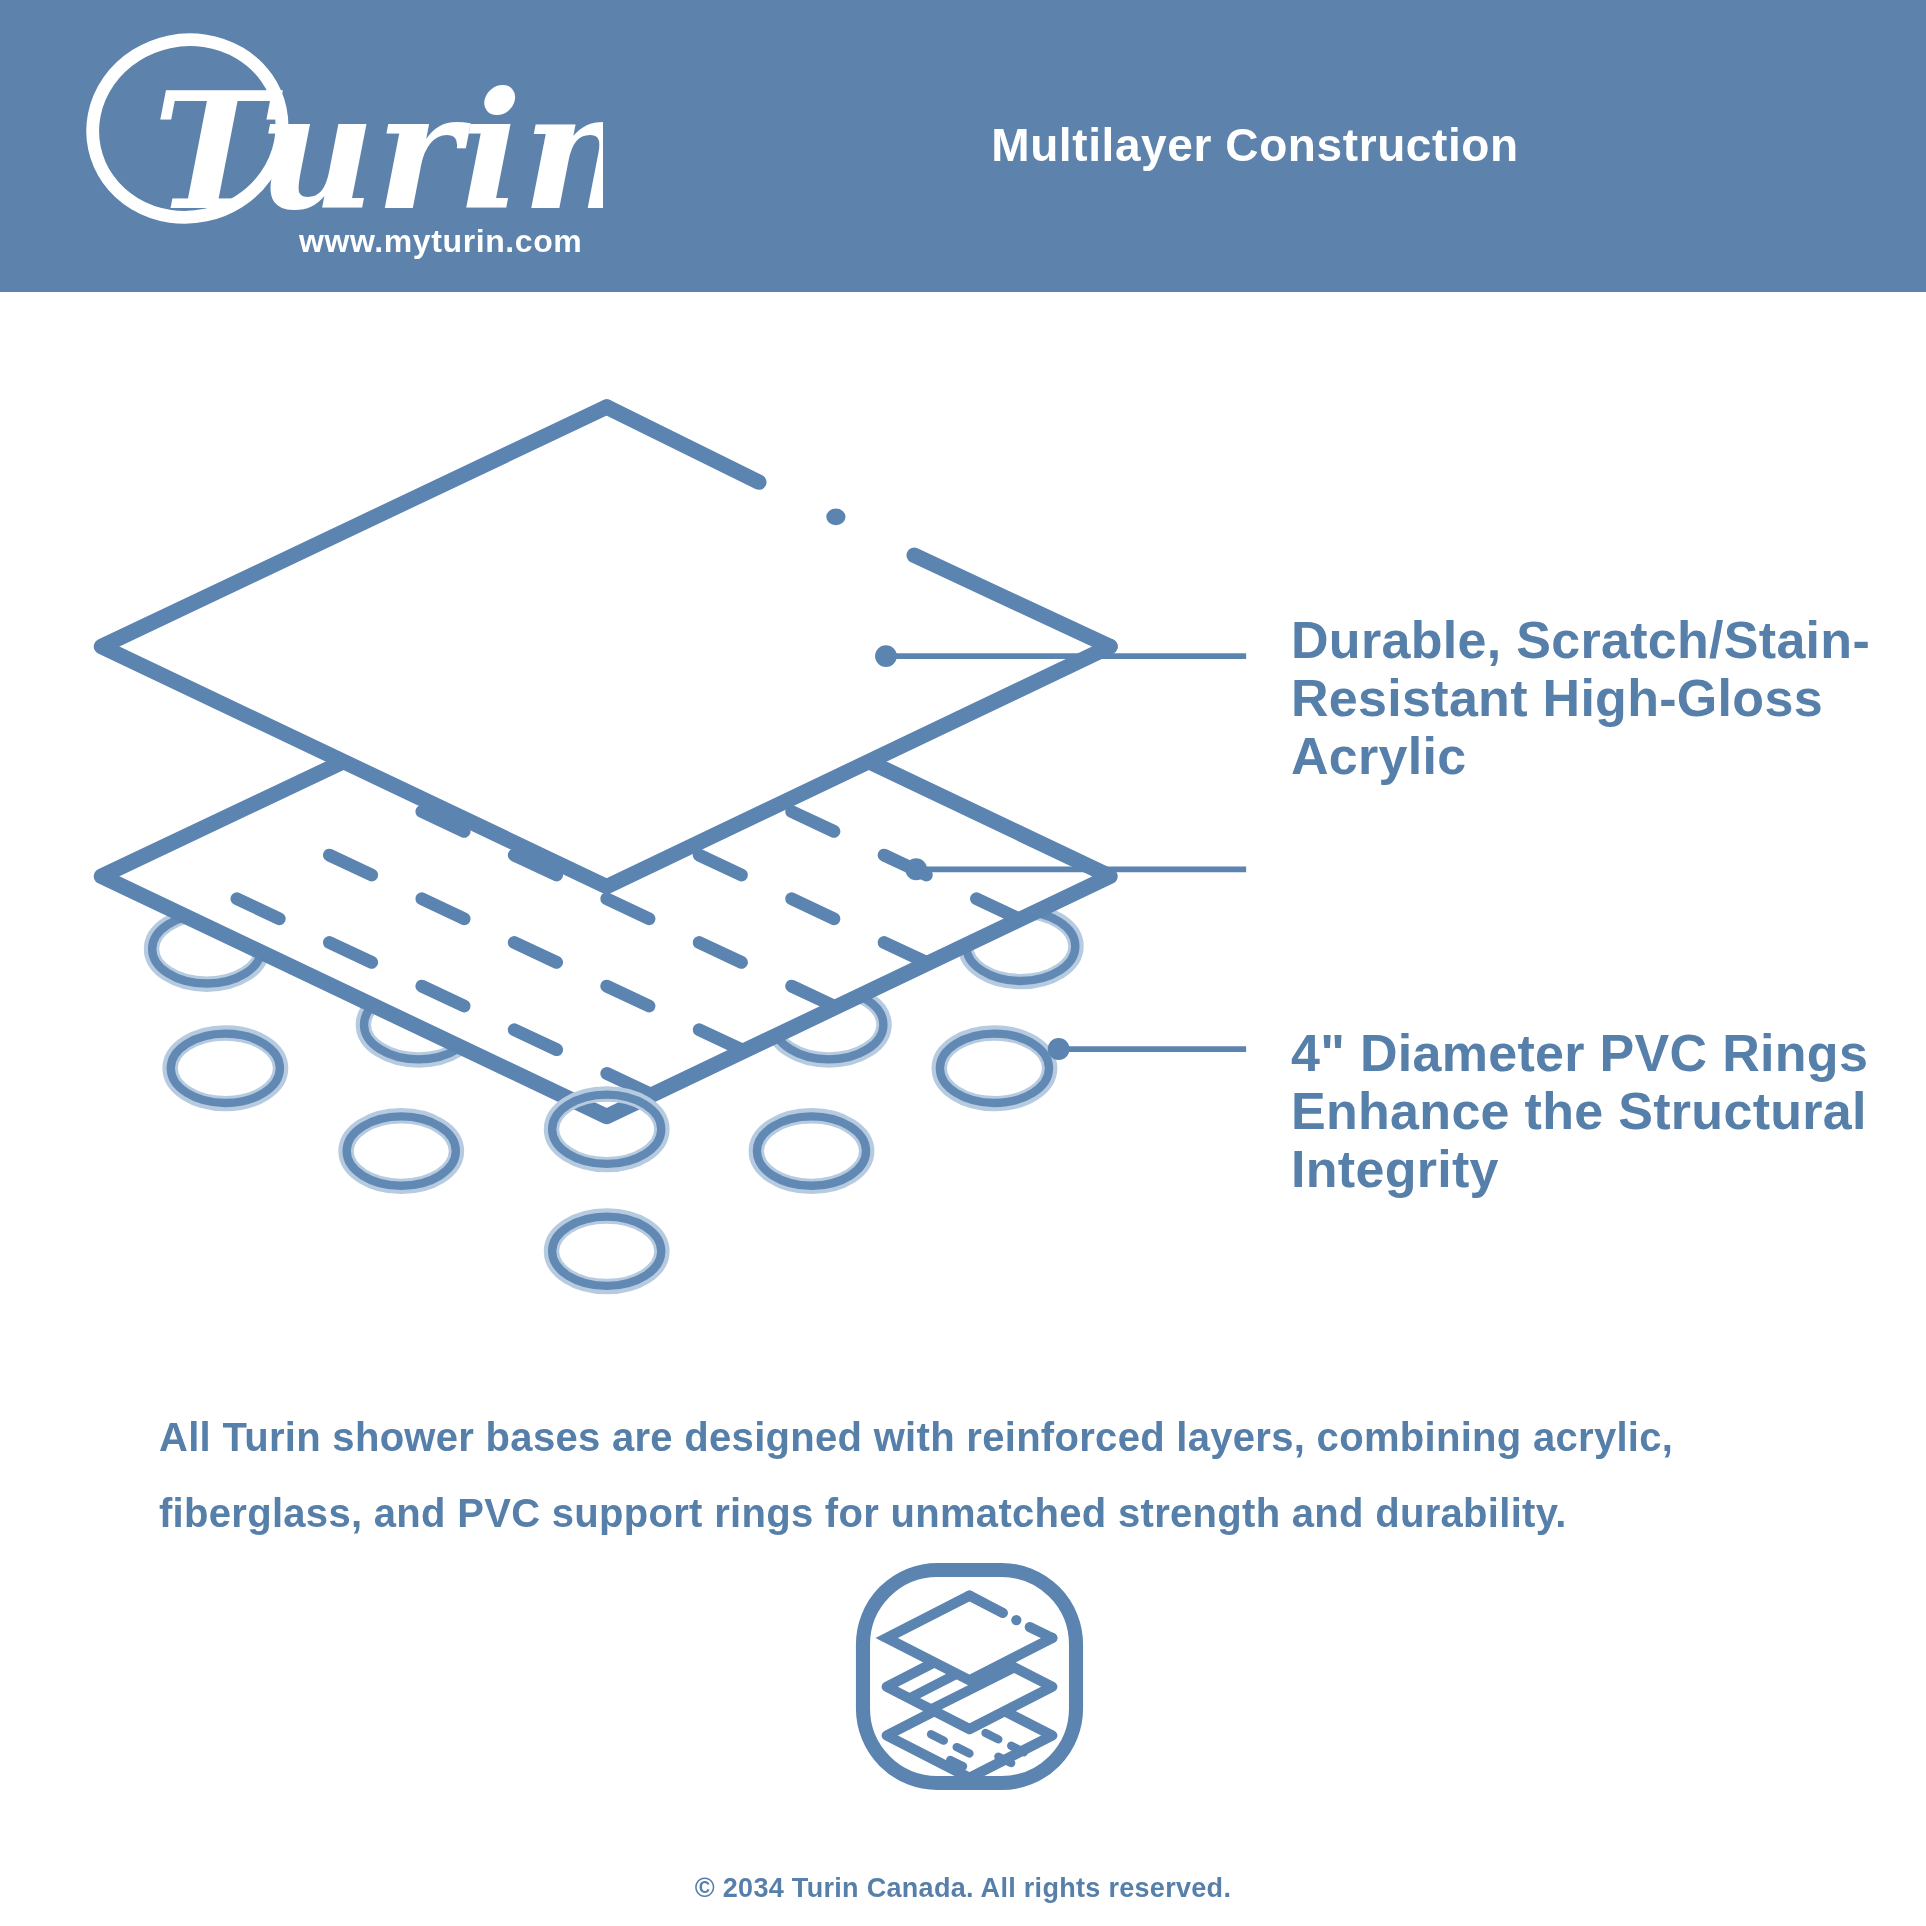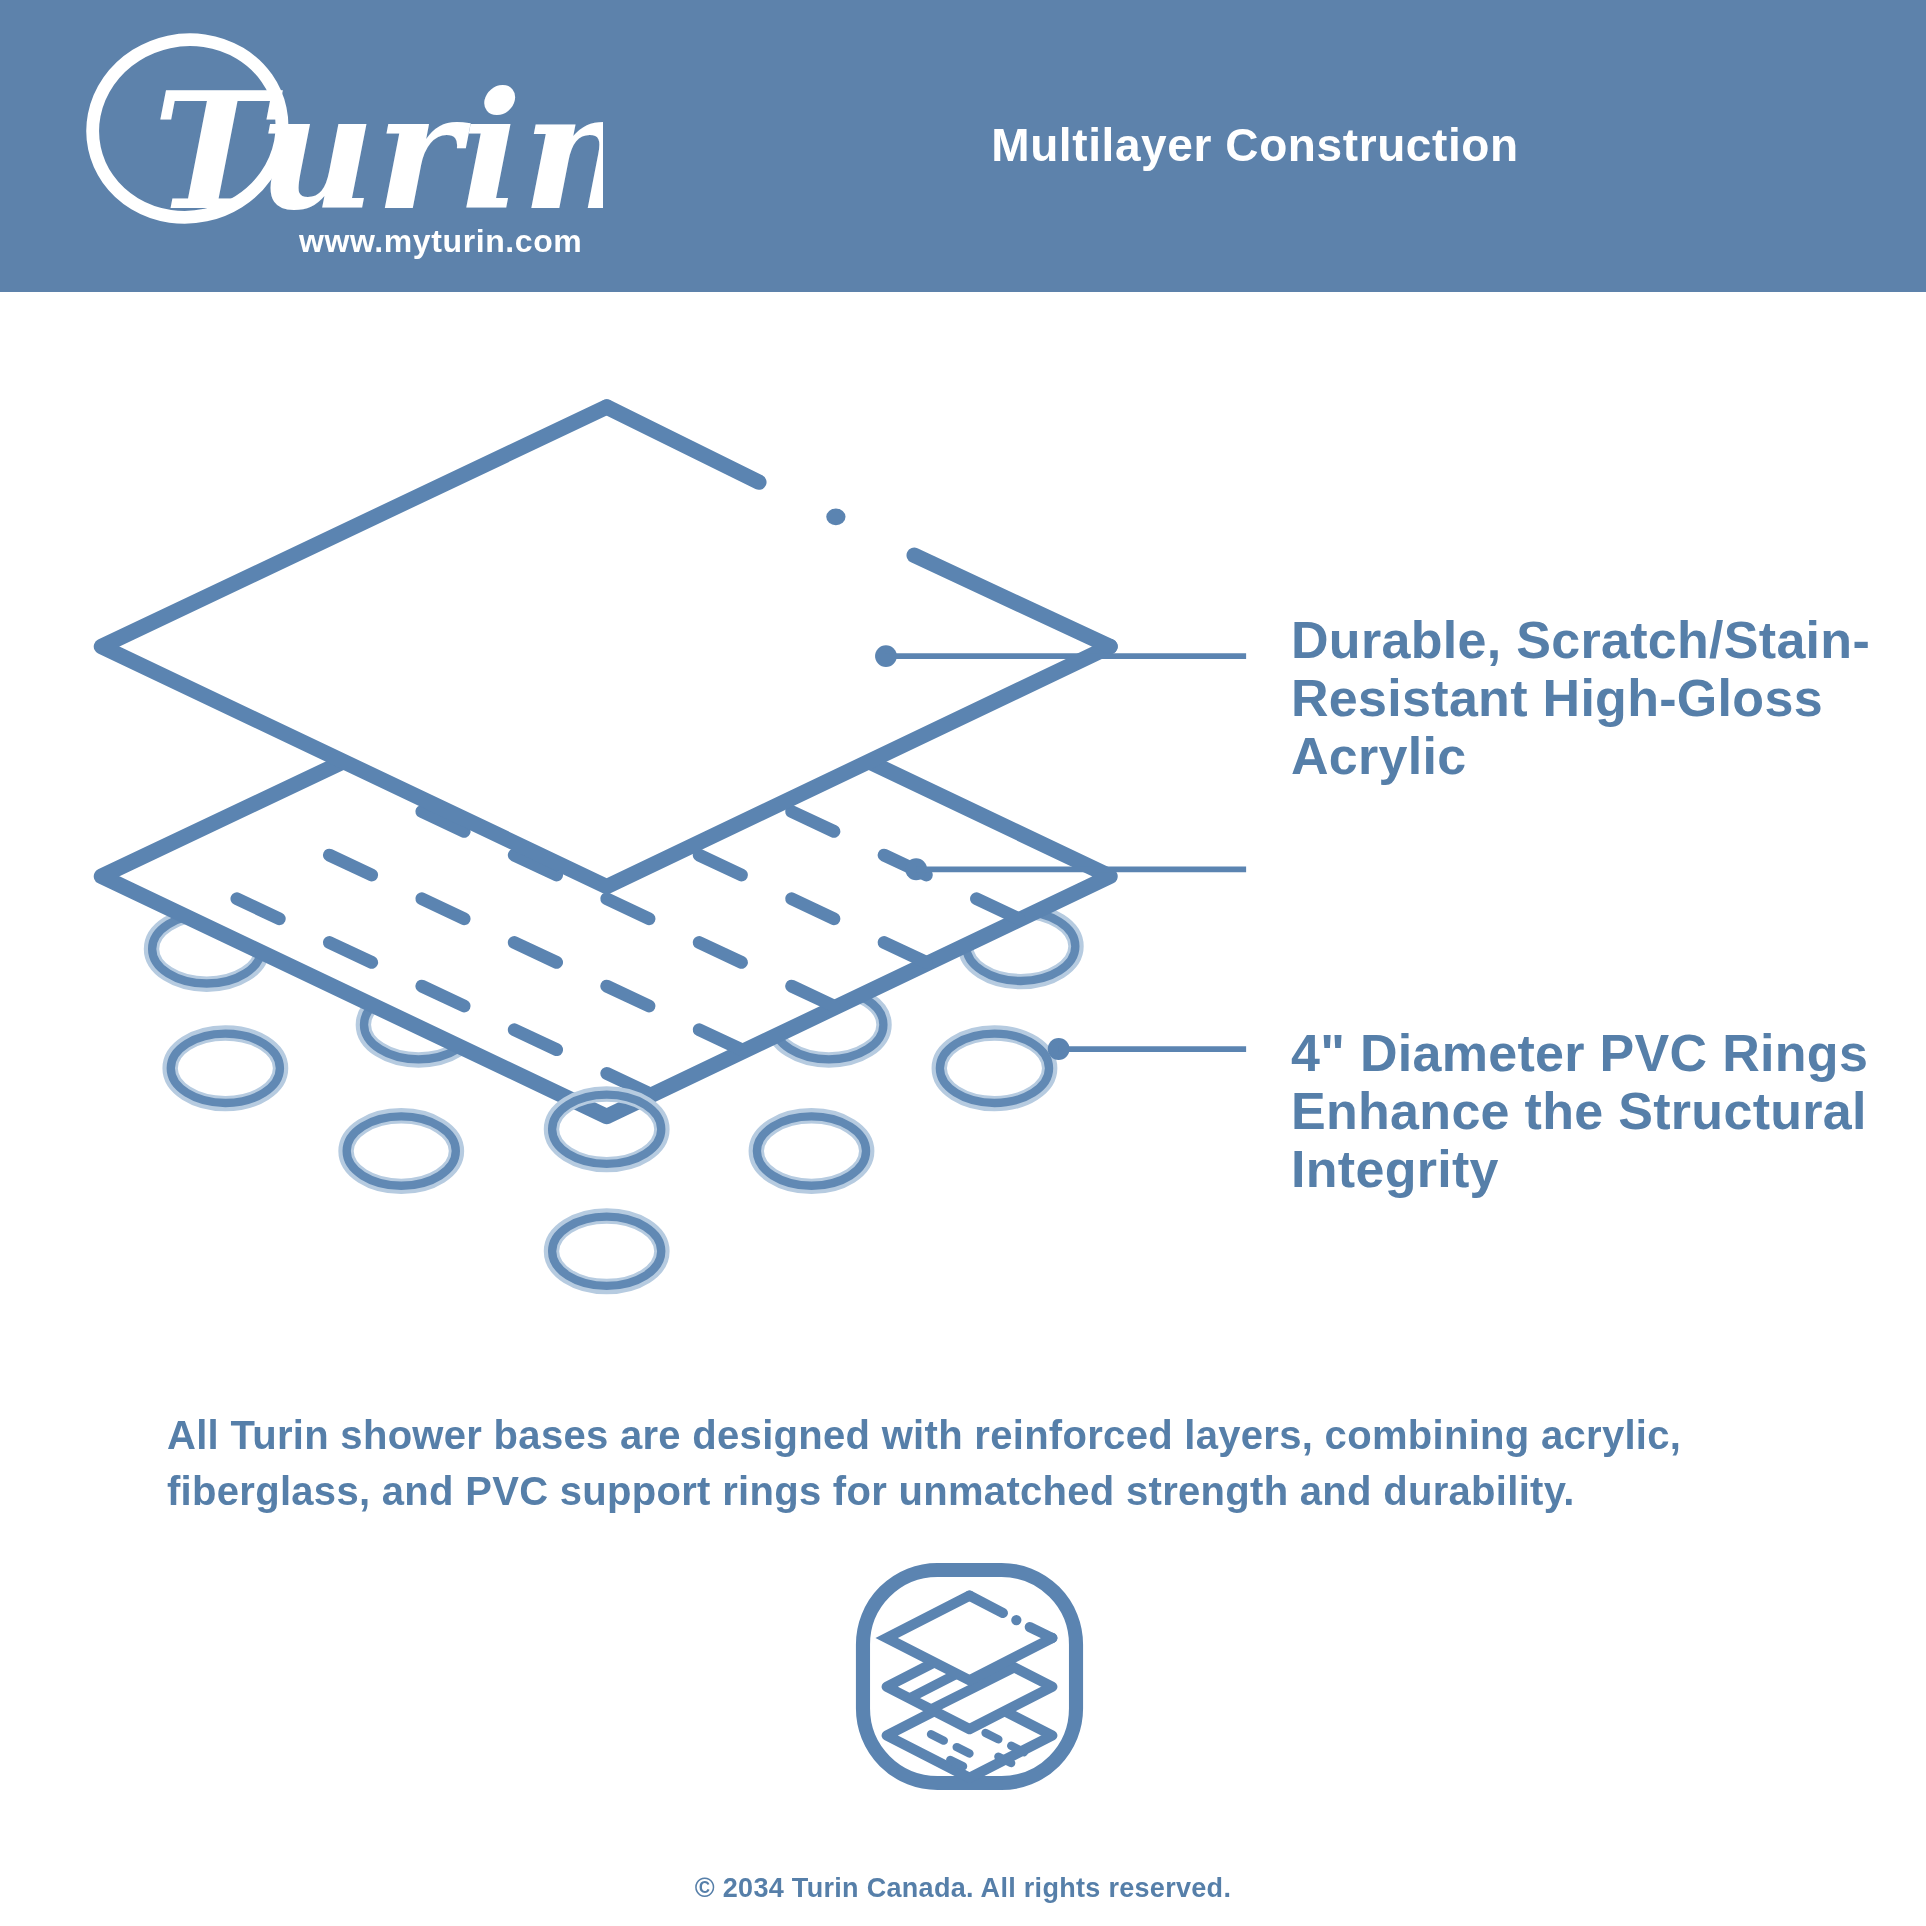--- a/index.html
+++ b/index.html
@@ -35,22 +35,22 @@
   .callout-label{
     position:absolute;left:1287px;width:616px;margin:4px;
     color:var(--text-color);font-weight:700;font-size:52px;line-height:58px;
     white-space:pre-line;letter-spacing:0.3px;
   }
   .label-acrylic{top:607px;}
   .label-fiberglass{top:840px;}
   .label-pvc{top:1020px;}
   
   .description{
-    position:absolute;left:151px;top:1391px;width:1682px;margin:16px;
-    color:var(--text-color);font-weight:700;font-size:40px;line-height:56px;
+    position:absolute;left:151px;top:1391px;width:1682px;margin:8px;
+    color:var(--text-color);font-weight:700;font-size:40px;line-height:76px;
     white-space:pre-line;letter-spacing:0.3px;
   }
   
   .badge{position:absolute;left:854px;top:1561px;width:231px;height:231px;}
   .badge .frame{fill:none;stroke:var(--diagram-stroke);stroke-width:22px;}
   .badge .mini-fill{fill:#ffffff;stroke:var(--diagram-stroke);stroke-width:16px;stroke-linejoin:round;stroke-linecap:round;}
   .badge .mini-edge{fill:none;stroke:var(--diagram-stroke);stroke-width:16px;stroke-linecap:round;}
   .badge .mini-dot{fill:var(--diagram-stroke);}
   .badge .mini-stripe{fill:none;stroke:var(--diagram-stroke);stroke-width:15px;stroke-linecap:round;}
   .badge .mini-dash{stroke:var(--diagram-stroke);stroke-width:13px;stroke-linecap:round;}

